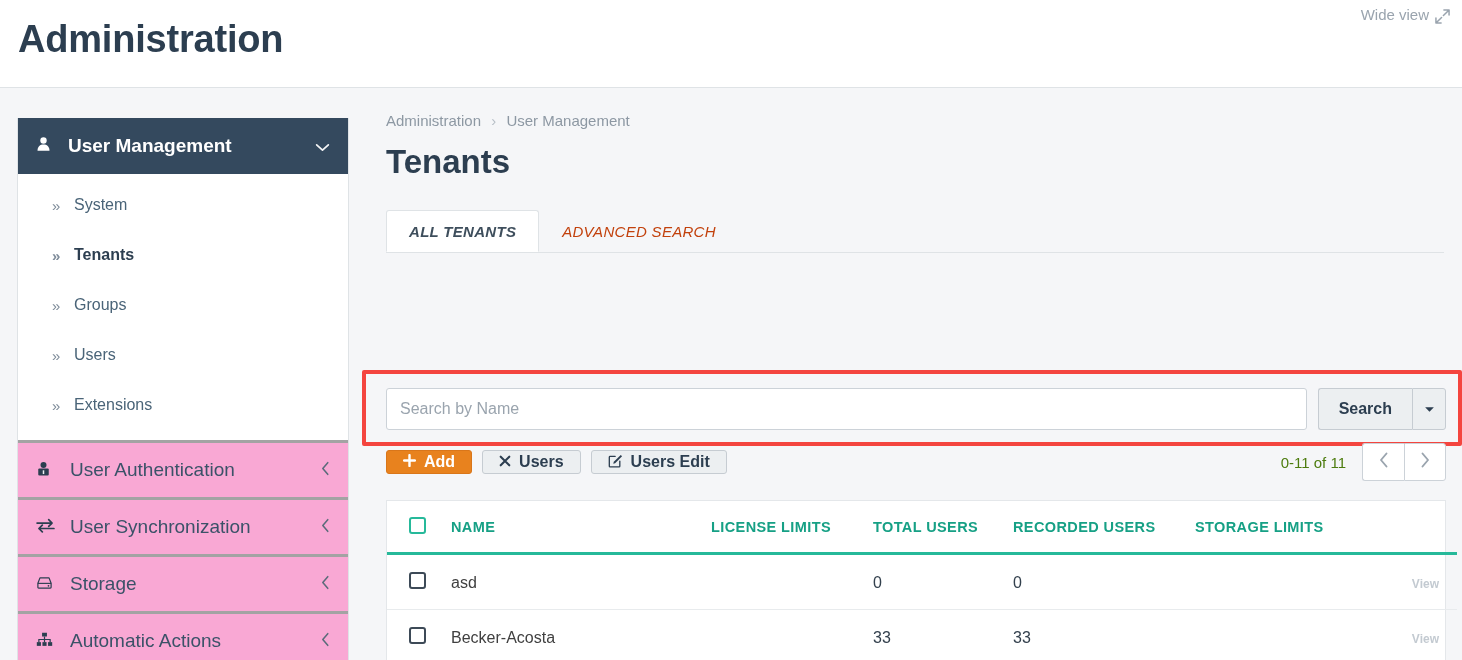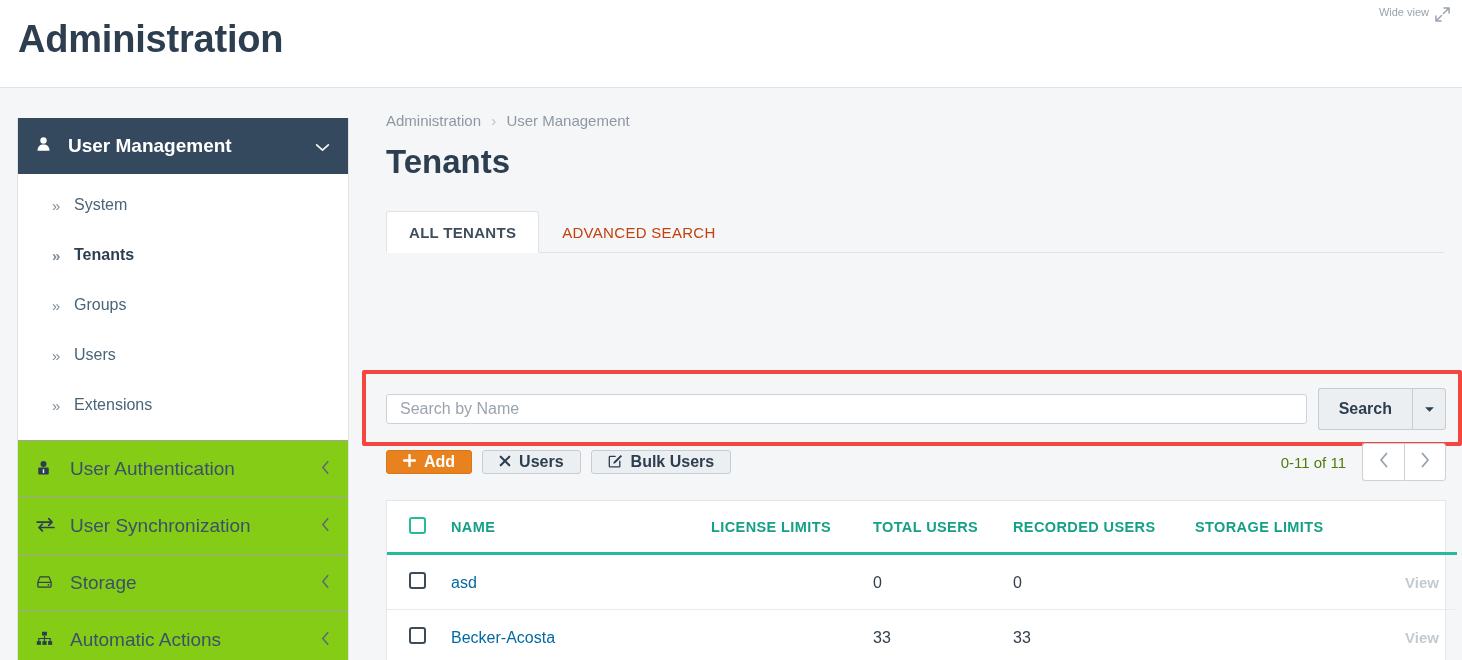--- a/index.html
+++ b/index.html
@@ -24,24 +24,24 @@
     position: absolute;
     left: 18px; top: 18px;
     font-size: 38px;
     font-weight: 700;
     color: #2c3e50;
     letter-spacing: -0.2px;
   }
   .wide-view {
     position: absolute;
     right: 12px; top: 6px;
-    font-size: 11px;
+    font-size: 15px;
     color: #9aa4ae;
     display: flex;
-    align-items: flex-start;
+    align-items: flex-end;
     gap: 6px;
     cursor: pointer;
   }
   .wide-view .arrow-ico {
     display: inline-block;
     width: 15px; height: 15px;
     position: relative;
     top: 1px;
   }
 
@@ -94,22 +94,22 @@
   }
   .sub-item .chev {
     position: absolute;
     margin-left: -22px;
     color: #7f8c9a;
     font-size: 15px;
   }
   .sub-item.active { font-weight: 700; color: #2c3e50; }
 
   .collapsed-row {
-    background: #84cc16;
-    border-top: 1px solid #a3a3a3;
+    background: #f9a8d4;
+    border-top: 3px solid #a3a3a3;
     height: 57px;
     display: flex;
     align-items: center;
     padding: 0 18px;
     font-size: 19px;
     color: #3b5268;
     cursor: pointer;
   }
   .collapsed-row .cr-ico {
     width: 26px;
@@ -139,23 +139,24 @@
     font-size: 33px;
     font-weight: 700;
     color: #2c3e50;
     margin-top: 14px;
   }
 
   
   .tabs {
     margin-top: 26px;
     display: flex;
-    align-items: flex-end;
+    align-items: center;
     border-bottom: 1px solid #dfe3e6;
     height: 46px;
+    font-style: italic;
   }
   .tab {
     padding: 12px 22px 11px 22px;
     font-size: 15px;
     letter-spacing: .3px;
     color: #c2410c;
     cursor: pointer;
     border: 1px solid transparent;
     position: relative;
     top: 1px;
@@ -180,21 +181,21 @@
   }
   .search-row {
     position: absolute;
     left: 24px; top: 300px;
     width: 1060px;
     display: flex;
     align-items: center;
   }
   .search-input {
     flex: 1;
-    height: 30px;
+    height: 42px;
     border: 1px solid #ccd2d8;
     border-radius: 3px;
     background: #ffffff;
     padding: 0 13px;
     font-size: 16px;
     color: #34495e;
     font-family: "Liberation Sans", sans-serif;
     outline: none;
   }
   .search-input::placeholder { color: #9aa4ae; }
@@ -317,24 +318,24 @@
 
   .cb {
     width: 17px; height: 17px;
     border: 2px solid #3d4a57;
     border-radius: 3px;
     background: #fff;
     display: inline-block;
     cursor: pointer;
   }
   .cb.head { border-color: #26b99a; }
-  .row-link { color: #0369a1; cursor: pointer; }
+  .row-link { color: #404040; cursor: pointer; }
   .view-link {
     color: #c3cad1;
-    font-size: 15px;
+    font-size: 12px;
     font-weight: 700;
     cursor: pointer;
   }
 </style>
 </head>
 <body>
 
 <div class="topbar">
   <div class="page-title">Administration</div>
   <div class="wide-view">
@@ -506,21 +507,21 @@
         <span>Users</span>
       </button>
 
       <button class="btn">
         <span class="b-ico">
           <svg width="15" height="15" viewBox="0 0 16 16">
             <path d="M12.6 8.6 L12.6 14 Q12.6 14.8 11.8 14.8 L2.2 14.8 Q1.4 14.8 1.4 14 L1.4 4.4 Q1.4 3.6 2.2 3.6 L7.6 3.6" stroke="#2c3e50" stroke-width="1.4" fill="none" stroke-linecap="round"></path>
             <path d="M6.2 9.4 L13.6 2 L15 3.4 L7.6 10.8 L5.6 11.4 Z" fill="#2c3e50"></path>
           </svg>
         </span>
-        <span>Bulk Users</span>
+        <span>Users Edit</span>
       </button>
 
       <div class="pager">
         <span class="pager-count">0-11 of 11</span>
         <div class="pager-btn prev">
           <span>
             <svg width="10" height="16" viewBox="0 0 10 16">
                 <path d="M7.5 1.5 L2 8 L7.5 14.5" stroke="#9aa4ae" stroke-width="1.9" fill="none" stroke-linecap="round" stroke-linejoin="round"></path>
               </svg>
           </span>

